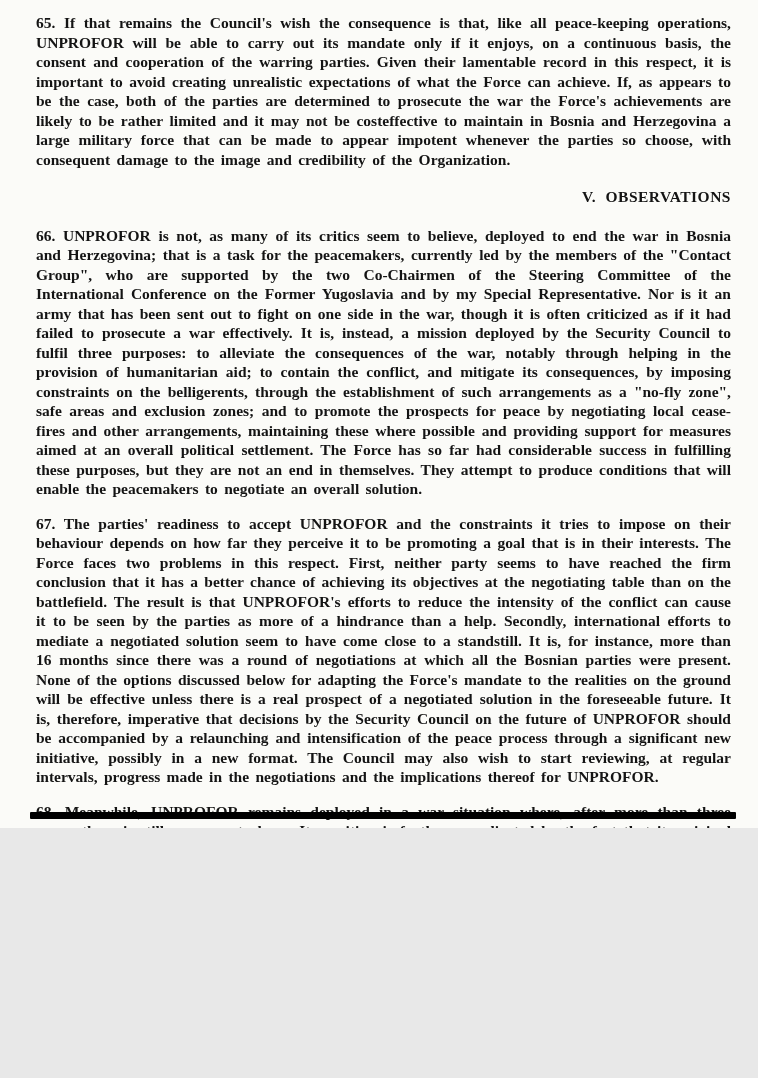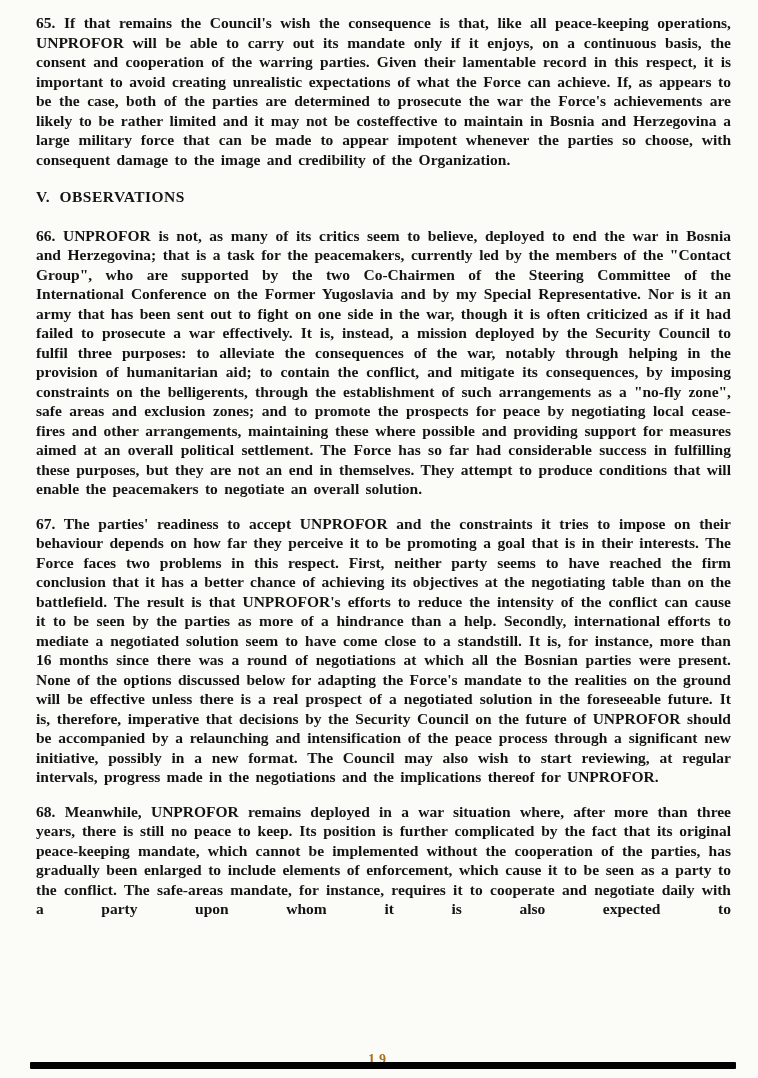--- a/index.html
+++ b/index.html
@@ -3,21 +3,21 @@
 <meta charset="utf-8">
 <style>
   html, body {
     margin: 0;
     padding: 0;
     background: #e8e8e8;
   }
   .page {
     position: relative;
     width: 758px;
-    height: 1078px;
+    height: 828px;
     margin: 0 auto;
     background: #fbfbf8;
     overflow: hidden;
     font-family: "Liberation Serif", "DejaVu Serif", serif;
     color: #141414;
   }
   .text-block {
     padding: 13px 27px 0 36px;
     text-align: justify;
     font-size: 15.5px;
@@ -29,21 +29,21 @@
     margin: 0 0 15px 0;
   }
   .para.continues {
     
     text-align-last: justify;
     margin-top: 8px;
   }
   .heading {
     font-size: 15.5px;
     font-weight: 700;
-    text-align: left;
+    text-align: right;
     letter-spacing: 0.5px;
     word-spacing: 5px;
     margin: 18px 0 19px 0;
   }
   .page-number {
     position: absolute;
     top: 1052px;
     left: 0;
     right: 0;
     text-align: center;

